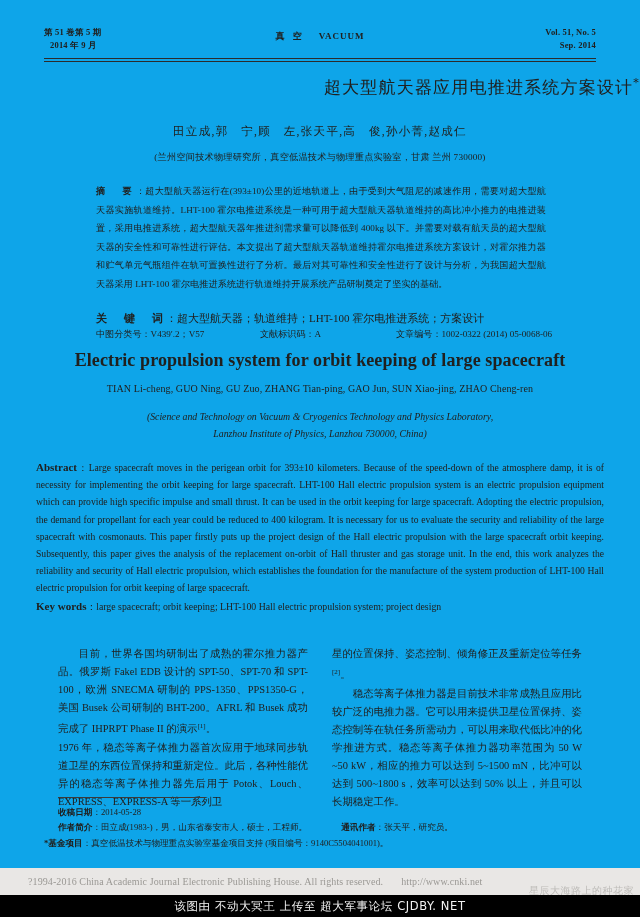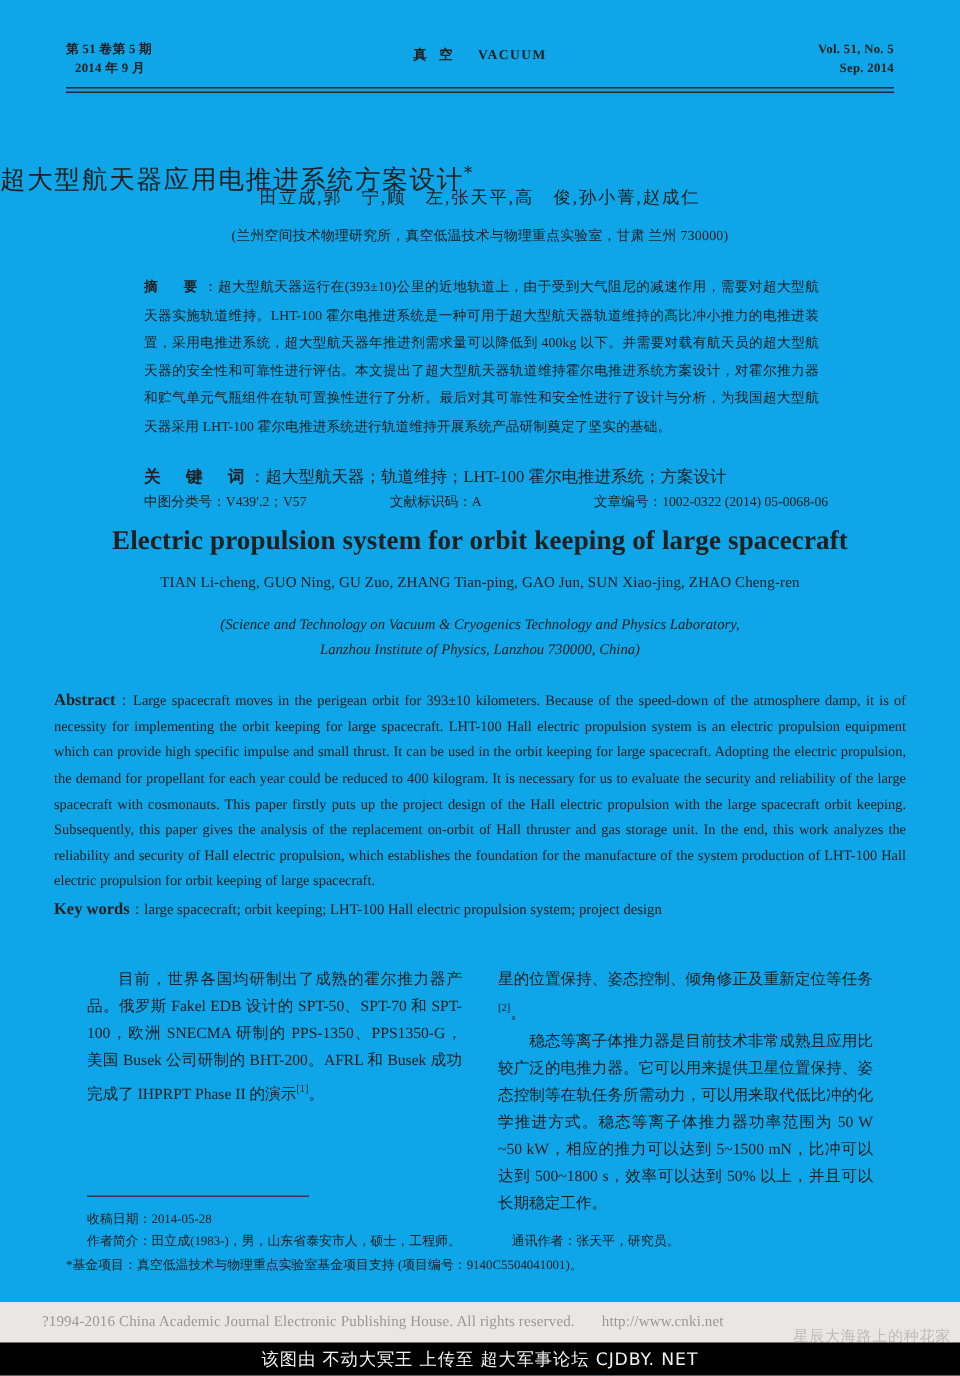--- a/index.html
+++ b/index.html
@@ -67,25 +67,24 @@
     border-top: 1.4px solid #2b2b2b;
     border-bottom: 0.7px solid #2b2b2b;
     height: 2.4px;
   }
 
   
   .cn-title {
     position: absolute;
     top: 76px;
     left: 0; width: 640px;
-    text-align: left;
+    text-align: right;
     font-size: 17px;
     letter-spacing: 1.2px;
     font-family: "DejaVu Serif", "Liberation Serif", serif;
-    margin-top: 32px;
   }
   .cn-title .star { font-size: 11px; vertical-align: super; }
 
   .cn-authors {
     position: absolute;
     top: 124px;
     left: 0; width: 640px;
     text-align: center;
     font-size: 11.5px;
     letter-spacing: 1.3px;
@@ -215,21 +214,21 @@
   }
   .footnotes {
     position: absolute;
     left: 44px;
     top: 805px;
     width: 552px;
     font-size: 8.6px;
     line-height: 15.4px;
   }
   .footnotes .ind { padding-left: 14px; }
-  .footnotes b { font-weight: normal; }
+  .footnotes b { font-weight: bold; }
   .footnotes .gap { display: inline-block; width: 34px; }
 
   
   .cnki {
     position: absolute;
     left: 0;
     top: 868px;
     width: 640px;
     height: 27px;
     background: #e9e7e5;
@@ -312,20 +311,21 @@
       <div>(Science and Technology on Vacuum &amp; Cryogenics Technology and Physics Laboratory,</div>
       <div>Lanzhou Institute of Physics, Lanzhou 730000, China)</div>
     </div>
 
     <div class="en-abs"><b>Abstract</b><span>：Large spacecraft moves in the perigean orbit for 393±10 kilometers. Because of the speed-down of the atmosphere damp, it is of necessity for implementing the orbit keeping for large spacecraft. LHT-100 Hall electric propulsion system is an electric propulsion equipment which can provide high specific impulse and small thrust. It can be used in the orbit keeping for large spacecraft. Adopting the electric propulsion, the demand for propellant for each year could be reduced to 400 kilogram. It is necessary for us to evaluate the security and reliability of the large spacecraft with cosmonauts. This paper firstly puts up the project design of the Hall electric propulsion with the large spacecraft orbit keeping. Subsequently, this paper gives the analysis of the replacement on-orbit of Hall thruster and gas storage unit. In the end, this work analyzes the reliability and security of Hall electric propulsion, which establishes the foundation for the manufacture of the system production of LHT-100 Hall electric propulsion for orbit keeping of large spacecraft.</span></div>
     <div class="en-kw"><b>Key words</b><span>：large spacecraft; orbit keeping; LHT-100 Hall electric propulsion system; project design</span></div>
 
     <div class="body-cols">
       <div class="col">
         <p><span>目前，世界各国均研制出了成熟的霍尔推力器产品。俄罗斯 Fakel EDB 设计的 SPT-50、SPT-70 和 SPT-100，欧洲 SNECMA 研制的 PPS-1350、PPS1350-G，美国 Busek 公司研制的 BHT-200。AFRL 和 Busek 成功完成了 IHPRPT Phase II 的演示</span><sup>[1]</sup><span>。</span></p>
+        <p class="noind"><span>1976 年，稳态等离子体推力器首次应用于地球同步轨道卫星的东西位置保持和重新定位。此后，各种性能优异的稳态等离子体推力器先后用于 Potok、Louch、EXPRESS、EXPRESS-A 等一系列卫</span></p>
       </div>
       <div class="col">
         <p class="noind"><span>星的位置保持、姿态控制、倾角修正及重新定位等任务</span><sup>[2]</sup><span>。</span></p>
         <p><span>稳态等离子体推力器是目前技术非常成熟且应用比较广泛的电推力器。它可以用来提供卫星位置保持、姿态控制等在轨任务所需动力，可以用来取代低比冲的化学推进方式。稳态等离子体推力器功率范围为 50 W ~50 kW，相应的推力可以达到 5~1500 mN，比冲可以达到 500~1800 s，效率可以达到 50% 以上，并且可以长期稳定工作。</span></p>
       </div>
     </div>
 
     <div class="fn-rule"></div>
     <div class="footnotes">
       <div class="ind"><b>收稿日期</b><span>：2014-05-28</span></div>

